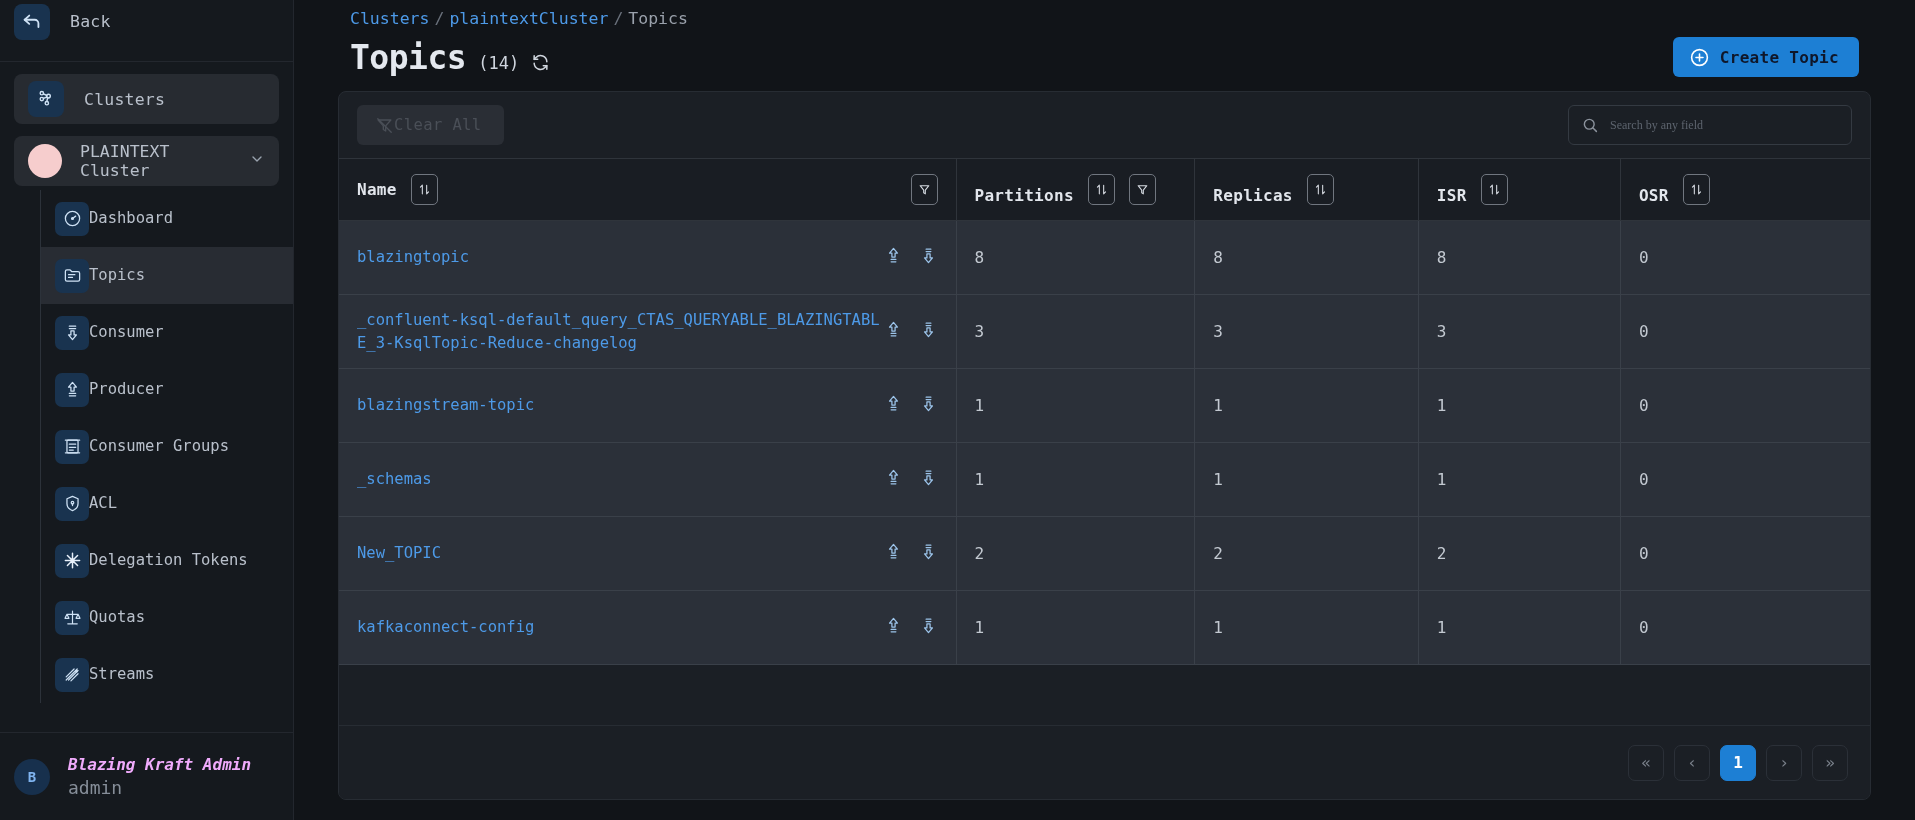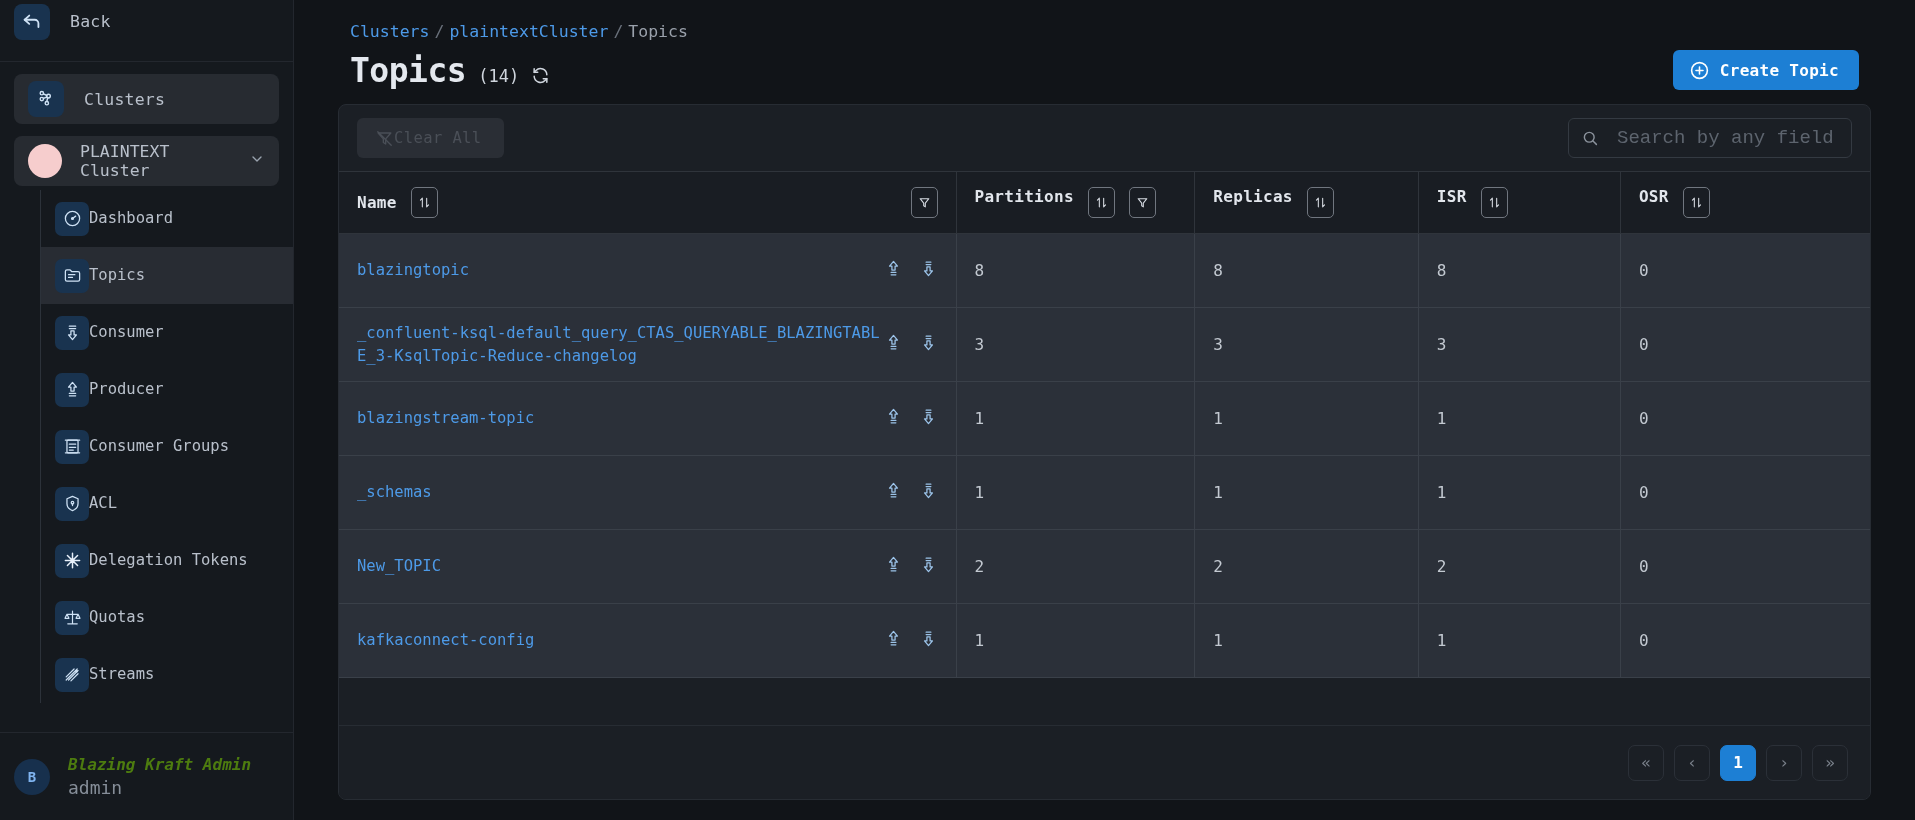--- a/index.html
+++ b/index.html
@@ -65,38 +65,38 @@
   .sb-user {
     height: 88px; border-top: 1px solid #23272e;
     display: flex; align-items: center; gap: 18px; padding-left: 14px;
     cursor: pointer;
   }
   .u-avatar {
     width: 36px; height: 36px; border-radius: 50%; background: #17304d;
     display: flex; align-items: center; justify-content: center;
     color: #7fb4f0; font-size: 14px; font-weight: bold; flex: 0 0 36px;
   }
-  .u-name { color: #4d7c0f; font-size: 16px; font-style: italic; font-weight: bold; }
+  .u-name { color: #f0abfc; font-size: 16px; font-style: italic; font-weight: bold; }
   .u-role { color: #868e99; font-size: 18px; margin-top: 3px; }
 
   
   .main { flex: 1 1 auto; height: 820px; background: #111418; display: flex; flex-direction: column; min-width:0; }
-  .main-head { padding: 18px 56px 0 56px; }
+  .main-head { padding: 5px 56px 0 56px; }
   .crumb { font-size: 16.5px; line-height: 28px; color: #8b929c; }
   .crumb a { color: #4d9ae8; text-decoration: none; cursor: pointer; }
   .crumb .sep { color: #6a717b; padding: 0 5px; }
   .crumb .cur { color: #9aa1ab; }
 
   .title-row { display: flex; align-items: center; justify-content: space-between; margin-top: 4px; }
   .title-left { display: flex; align-items: baseline; gap: 12px; }
   .page-title { color: #e4e8ee; font-size: 33px; font-weight: bold; letter-spacing: -.5px; }
   .page-count { color: #cfd5dd; font-size: 17px; }
   .refresh-btn { cursor:pointer; position: relative; top: 3px; }
   .btn-primary {
-    background: #1d7fd4; color: #ffffff; border: none; border-radius: 6px;
+    background: #1d7fd4; color: #0f172a; border: none; border-radius: 6px;
     height: 40px; padding: 0 20px 0 16px;
     display: flex; align-items: center; gap: 10px;
     font-family: inherit; font-size: 16px; font-weight: bold; cursor: pointer;
     letter-spacing: .3px;
   }
 
   
   .panel {
     margin: 14px 44px 20px 44px; flex: 1 1 auto; min-height: 0;
     background: #1b1f25; border: 1px solid #272c33; border-radius: 8px;
@@ -112,36 +112,36 @@
     padding: 0 22px 0 18px; font-family: inherit; font-size: 15.5px;
     cursor: pointer; letter-spacing: .4px;
   }
   .search-wrap {
     width: 284px; height: 40px; border: 1px solid #343a42; border-radius: 6px;
     display: flex; align-items: center; gap: 11px; padding: 0 12px;
     background: #1b1f25;
   }
   .search-wrap input {
     flex: 1 1 auto; background: transparent; border: none; outline: none;
-    color: #b9c0cb; font-family: Liberation Mono, monospace; font-size: 19px; min-width: 0; margin-left: 7px;
+    color: #b9c0cb; font-family: Liberation Serif, serif; font-size: 12px; min-width: 0;
   }
   .search-wrap input::placeholder { color: #5d646e; }
 
   
   .tbl-scroll { flex: 1 1 auto; overflow: hidden; position: relative; }
   table { width: 100%; border-collapse: collapse; table-layout: fixed; }
   thead th {
     background: #191d23; border-top: 1px solid #2f343b; border-bottom: 1px solid #2f343b;
     border-right: 1px solid #2f343b;
     height: 62px; text-align: left; padding: 0 18px;
     color: #e2e6ec; font-size: 16px; font-weight: bold; letter-spacing: .3px;
     white-space: nowrap;
   }
   thead th:last-child { border-right: none; }
-  .th-in { display: flex; align-items: flex-start; gap: 14px; }
+  .th-in { display: flex; align-items: flex-end; gap: 14px; }
   .th-in.spread { justify-content: space-between; }
   .th-lead { display: flex; align-items: center; gap: 14px; }
   .hbtn {
     width: 27px; height: 31px; border: 1px solid #70767f; border-radius: 5px;
     display: inline-flex; align-items: center; justify-content: center;
     cursor: pointer; flex: 0 0 27px; background: transparent;
   }
   tbody td {
     border-bottom: 1px solid #3a4049; border-right: 1px solid #3a4049;
     padding: 0 18px; height: 74px; color: #c3c9d1; font-size: 16px;

